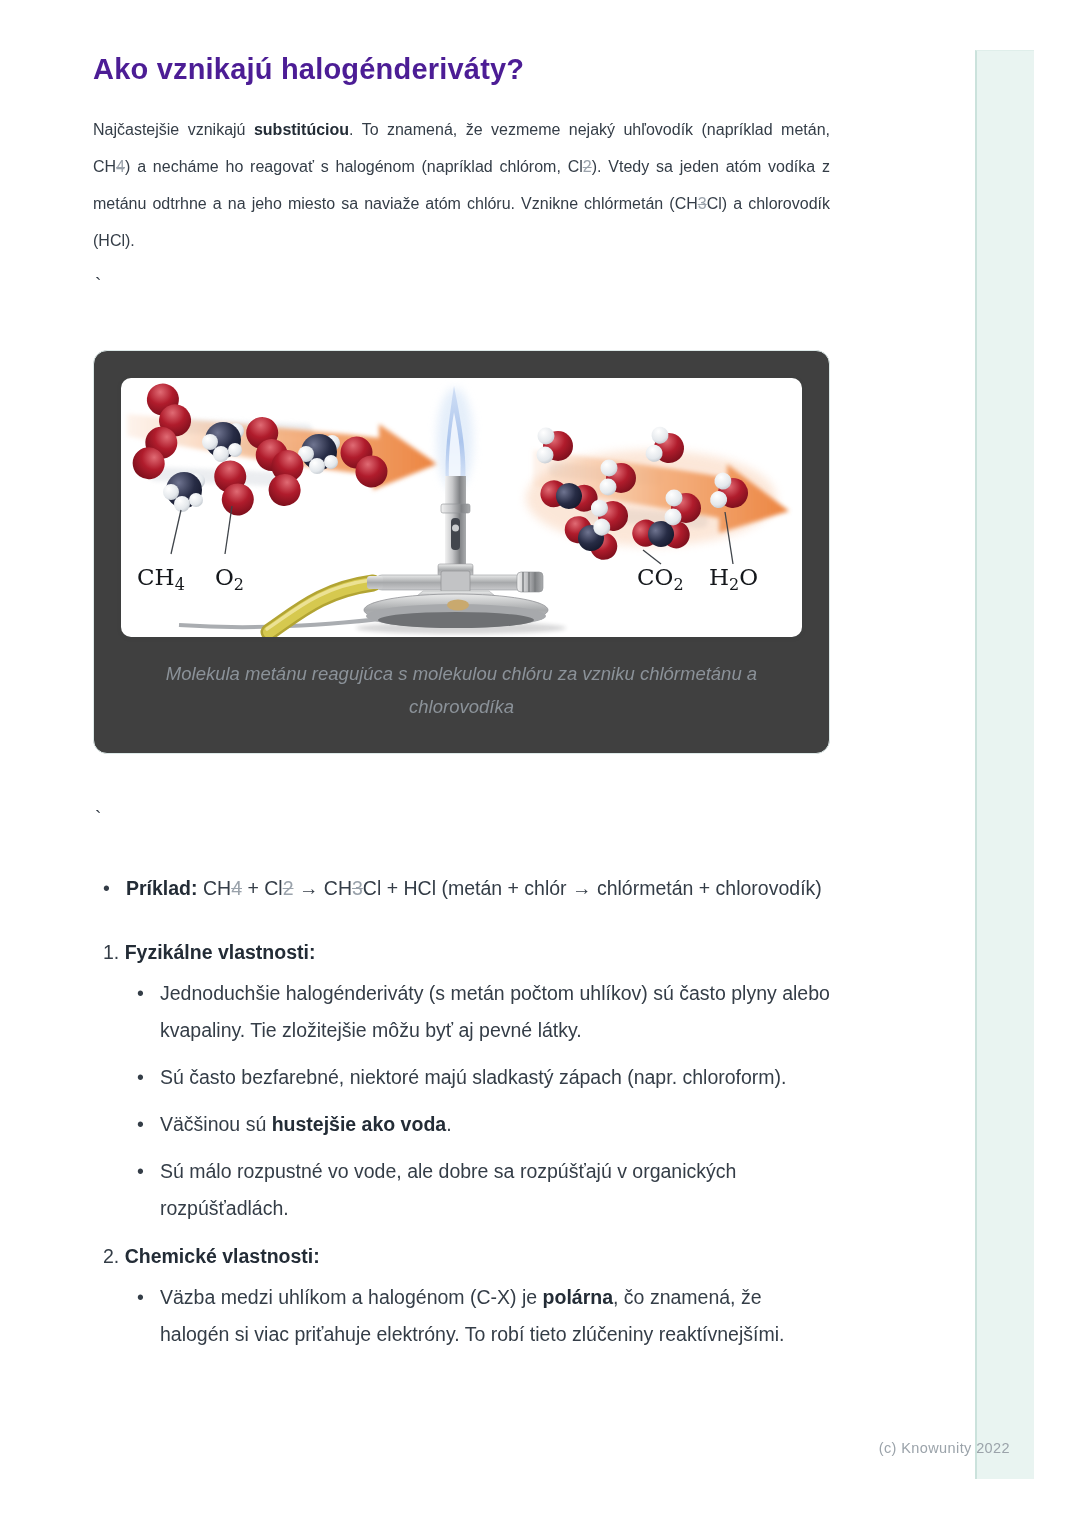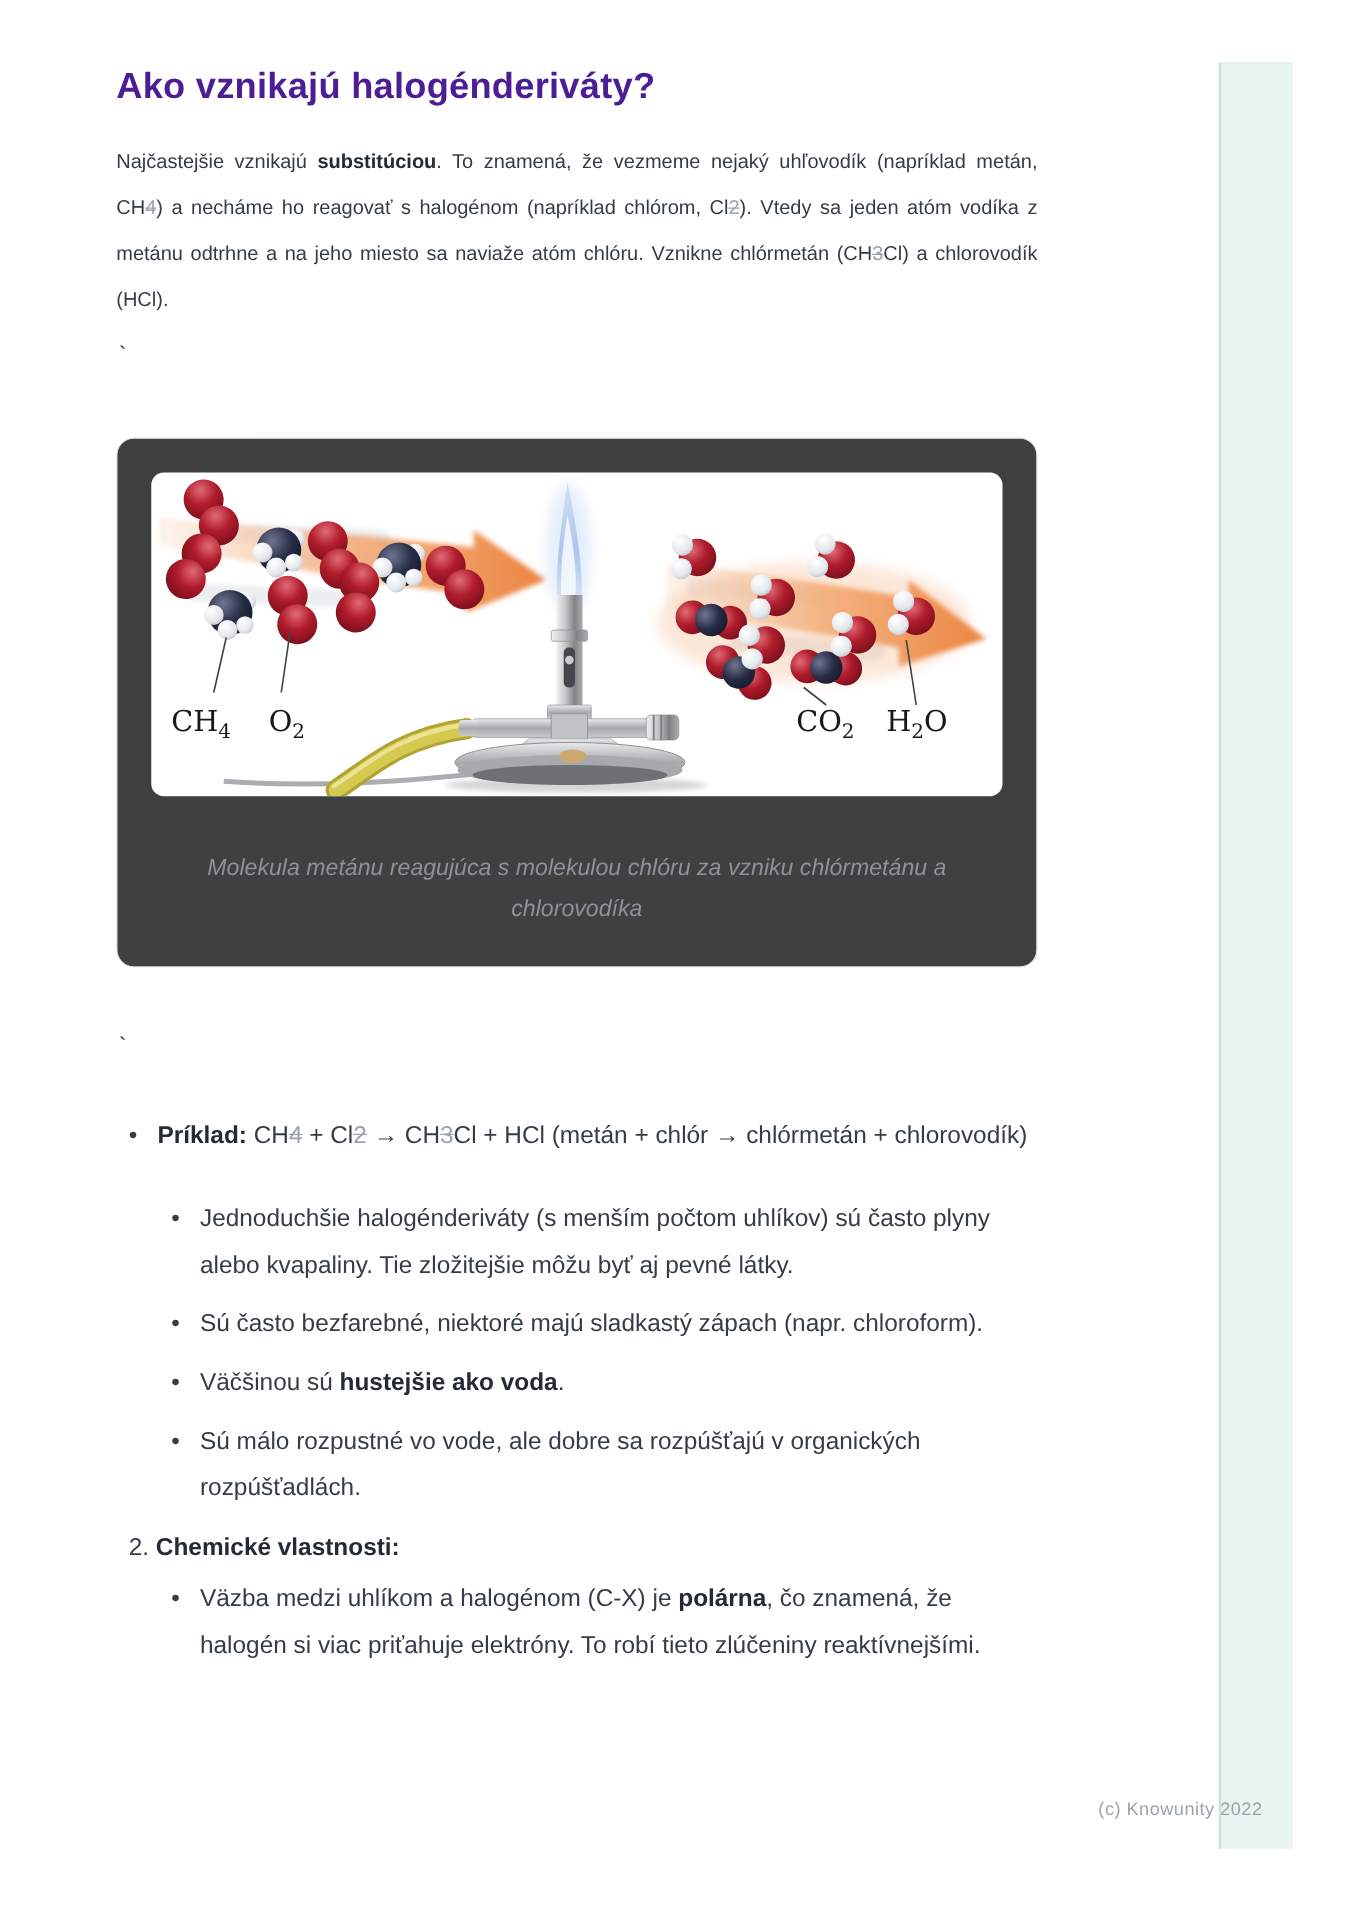--- a/index.html
+++ b/index.html
@@ -25,21 +25,21 @@
   .card {
     margin:53px 0 0 0; width:737px; box-sizing:border-box;
     background:#404040; border:1px solid #dde9e8; border-radius:14px;
     padding:27px 27px 30px 27px;
   }
   .illustration-wrap {
     width:681px; height:259px; background:#ffffff; border-radius:10px;
     box-shadow:0 1px 5px rgba(40,60,60,0.10); overflow:hidden;
   }
   .caption {
-    margin:40px auto 0 auto; max-width:640px; font-style:italic; color:#8b9299;
+    margin:20px auto 0 auto; max-width:640px; font-style:italic; color:#8b9299;
     font-size:18.5px; line-height:33px; text-align:center;
   }
   .example { position:relative; margin:40px 0 0 0; padding-left:33px; font-size:19.5px; line-height:37px; }
   .dot { position:absolute; left:10px; top:0; }
   .h2 { margin-top:24px; }
   .prop-group { margin-top:30px; }
   .prop-header { font-size:19.5px; line-height:30px; padding-left:10px; }
   .prop-title { font-weight:bold; color:#232c36; }
   .sub-list { margin:8px 0 0 44px; }
   .sub-item { position:relative; padding-left:23px; font-size:19.5px; line-height:37px; margin-bottom:10px; }
@@ -218,24 +218,25 @@
 
     <div class="tick" style="margin-top:52px;">`</div>
 
     <div class="example">
       <span class="dot">•</span>
       <span><b>Príklad:</b><span> CH</span><span class="strike">4</span><span> + Cl</span><span class="strike">2</span><span> → CH</span><span class="strike">3</span><span>Cl + HCl (metán + chlór → chlórmetán + chlorovodík)</span></span>
     </div>
 
 
     <div class="prop-group">
+      <div class="prop-header"><span>1.</span> <span class="prop-title">Fyzikálne vlastnosti:</span></div>
       <div class="sub-list">
         <div class="sub-item">
           <span class="dot">•</span>
-          <span><span>Jednoduchšie halogénderiváty (s menším počtom uhlíkov) sú často plyny alebo kvapaliny. Tie zložitejšie môžu byť aj pevné látky.</span><b></b><span></span></span>
+          <span><span>Jednoduchšie halogénderiváty (s metán počtom uhlíkov) sú často plyny alebo kvapaliny. Tie zložitejšie môžu byť aj pevné látky.</span><b></b><span></span></span>
         </div>
         <div class="sub-item">
           <span class="dot">•</span>
           <span><span>Sú často bezfarebné, niektoré majú sladkastý zápach (napr. chloroform).</span><b></b><span></span></span>
         </div>
         <div class="sub-item">
           <span class="dot">•</span>
           <span><span>Väčšinou sú </span><b>hustejšie ako voda</b><span>.</span></span>
         </div>
         <div class="sub-item">

